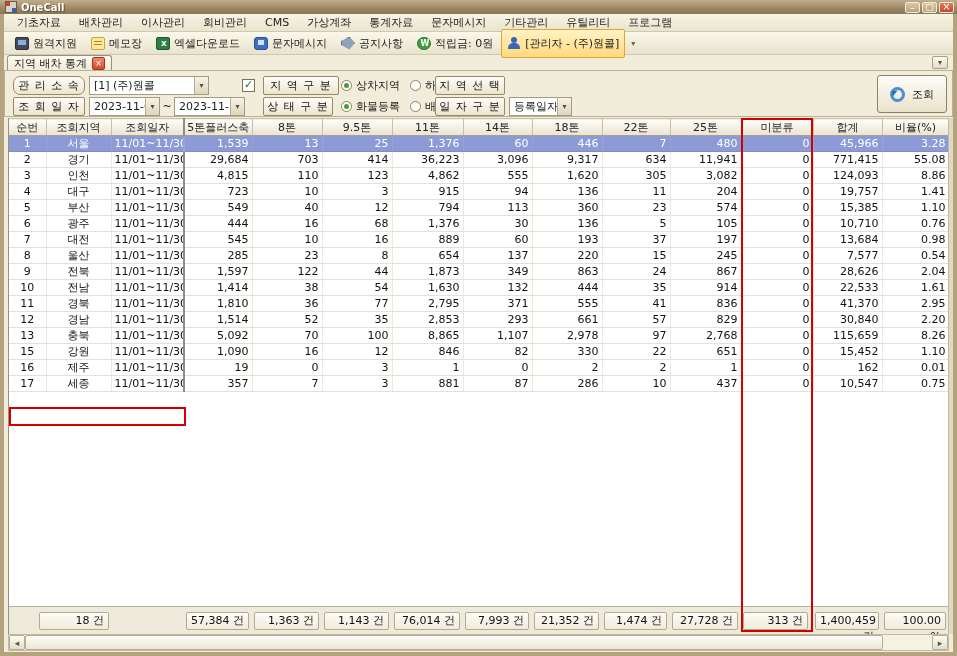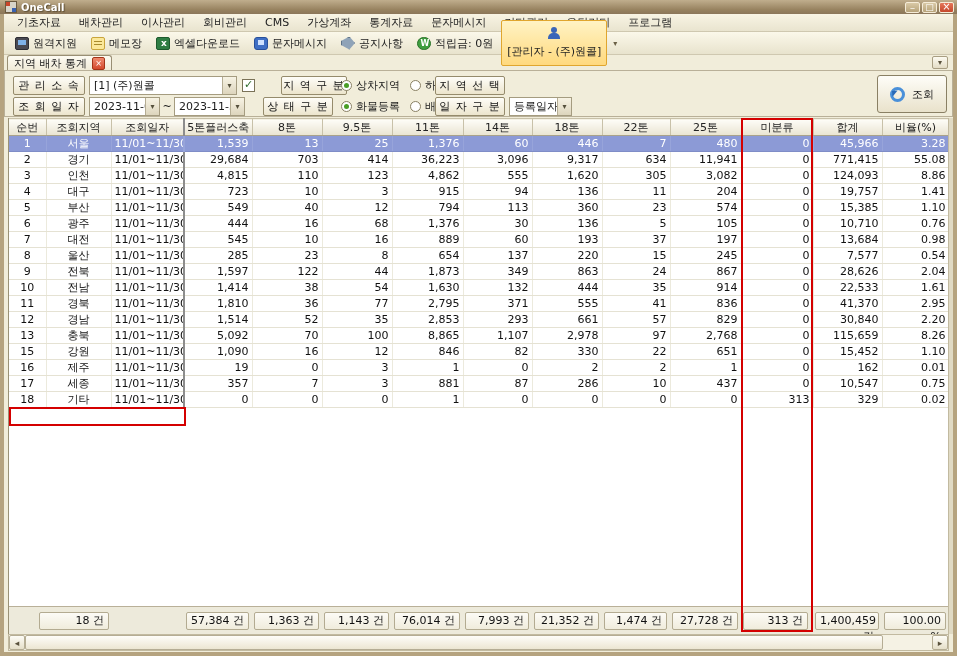--- a/index.html
+++ b/index.html
@@ -48,21 +48,21 @@
   .menu-chevron::before{content:"▾";}
 
   
   .toolbar{
     position:absolute;left:4px;top:32px;width:949px;height:23px;
     background:linear-gradient(#fbf8ea,#e8e3cd);
     border-bottom:1px solid #cfc8b0;box-sizing:border-box;
     display:flex;align-items:center;padding:0 5px;gap:2px;
   }
   .tool-item{display:flex;align-items:center;gap:4px;padding:2px 6px;border-radius:2px;}
-  .tool-item.hl{background:linear-gradient(#fff3c4,#ffd97e);border:1px solid #e0a62e;padding:6px 5px;flex-direction:column;}
+  .tool-item.hl{background:linear-gradient(#fff3c4,#ffd97e);border:1px solid #e0a62e;padding:6px 5px;}
   .tool-label{color:#222;}
   .ticon{width:14px;height:13px;display:inline-block;position:relative;box-sizing:border-box;border-radius:2px;}
   .ticon.remote{background:#4a4a52;border:1px solid #2e2e34;}
   .ticon.remote::before{content:"";position:absolute;left:2px;top:2px;right:2px;bottom:4px;background:#7fb2e8;}
   .ticon.memo{background:#fbe89a;border:1px solid #c9a53c;}
   .ticon.memo::before{content:"";position:absolute;left:2px;top:3px;width:8px;height:1px;background:#a98b2e;box-shadow:0 3px 0 #a98b2e;}
   .ticon.excel{background:#2f7d43;border:1px solid #1d5a2d;}
   .ticon.excel::before{content:"x";position:absolute;left:4px;top:0px;color:#fff;font-size:9px;font-weight:bold;}
   .ticon.sms{background:#3f6fc4;border:1px solid #28509a;border-radius:3px;}
   .ticon.sms::before{content:"";position:absolute;left:3px;top:2px;right:3px;bottom:4px;background:#cfe2ff;}
@@ -261,27 +261,27 @@
 <div class="tabstrip">
   <span class="tab">
     <span class="tab-label">지역 배차 통계</span>
     <span class="tab-close"></span>
   </span>
   <span class="tab-list-btn"></span>
 </div>
 
 <div class="filter">
 
-  <span class="fbtn" style="left:8px;top:5px;width:72px;">관 리 소 속</span>
-  <span class="combo" style="left:84px;top:5px;width:148px;">
+  <span class="fbtn" style="left:8px;top:5px;width:72px;border-radius:7px;">관 리 소 속</span>
+  <span class="combo" style="left:84px;top:5px;width:120px;">
     <span class="val">[1] (주)원콜</span>
     <span class="arrow"></span>
   </span>
   <span class="chk checked" style="left:237px;top:8px;"></span>
-  <span class="fbtn" style="left:276px;top:5px;width:66px;">지 역 구 분</span>
+  <span class="fbtn" style="left:258px;top:5px;width:76px;">지 역 구 분</span>
   <span class="radio-group" style="left:336px;top:5px;">
     <span class="radio sel">
       <span class="rdot"></span>
       <span>상차지역</span>
     </span>
     <span class="radio">
       <span class="rdot"></span>
       <span>하차지역</span>
     </span>
   </span>
@@ -605,36 +605,20 @@
           <td class="r">7</td>
           <td class="r">3</td>
           <td class="r">881</td>
           <td class="r">87</td>
           <td class="r">286</td>
           <td class="r">10</td>
           <td class="r">437</td>
           <td class="r">0</td>
           <td class="r">10,547</td>
           <td class="r">0.75</td>
-        </tr>
-        <tr>
-          <td class="c">18</td>
-          <td class="c">기타</td>
-          <td class="c freeze">11/01~11/30</td>
-          <td class="r">0</td>
-          <td class="r">0</td>
-          <td class="r">0</td>
-          <td class="r">1</td>
-          <td class="r">0</td>
-          <td class="r">0</td>
-          <td class="r">0</td>
-          <td class="r">0</td>
-          <td class="r">313</td>
-          <td class="r">329</td>
-          <td class="r">0.02</td>
         </tr>
       </tbody>
     </table>
   <div class="summary" id="summary-row">
       <span class="sumbox" style="left: 30px; width: 70px;">18 건</span>
       <span class="sumbox" style="left: 177px; width: 63px;">57,384 건</span>
       <span class="sumbox" style="left: 245px; width: 65px;">1,363 건</span>
       <span class="sumbox" style="left: 315px; width: 65px;">1,143 건</span>
       <span class="sumbox" style="left: 385px; width: 66px;">76,014 건</span>
       <span class="sumbox" style="left: 456px; width: 64px;">7,993 건</span>

